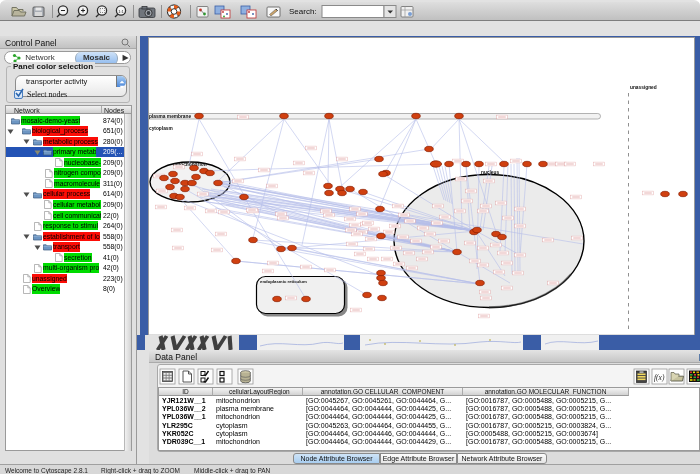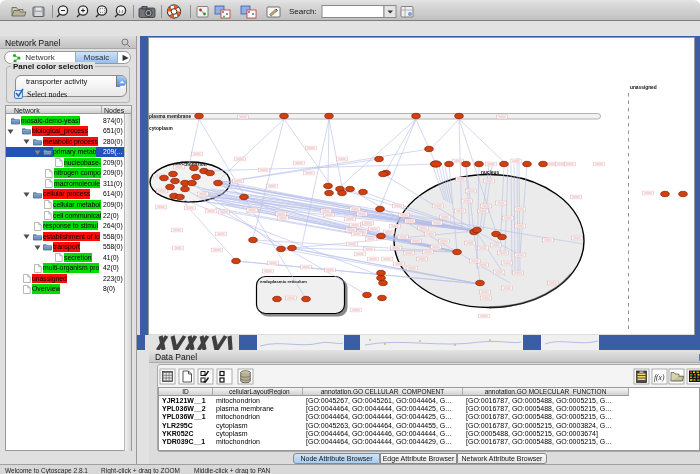--- a/index.html
+++ b/index.html
@@ -10,21 +10,21 @@
 .titlebar .t{position:absolute;left:0;right:0;top:3px;text-align:center;font-size:9px;color:#222;}
 .light{position:absolute;top:4.5px;width:6px;height:6px;border-radius:50%;}
 
 .toolbar{position:absolute;left:0;top:2px;width:700px;height:19px;background:linear-gradient(#dedede,#c0c0c0);border-bottom:1px solid #7e7e7e;}
 
 .cp{position:absolute;left:0;top:36px;width:137px;height:428px;background:#e0e0e0;border-right:1px solid #9a9a9a;}
 .cphead{position:absolute;left:0;top:0;width:136px;height:13px;background:linear-gradient(#dcdcdc,#c2c2c2);border-bottom:1px solid #aaa;}
 .cphead .t{position:absolute;left:5px;top:2px;font-size:8.5px;color:#111;}
 .tabs{position:absolute;left:4px;top:15px;width:127px;height:13px;background:#fff;border:1px solid #999;border-radius:7px;overflow:hidden;font-size:8px;}
 .tabs .seg{position:absolute;top:0;height:13px;line-height:12px;text-align:center;color:#333;}
-.mosaic{background:linear-gradient(#cfe2f8,#8db9ee);border-left:1px solid #9ab;border-right:1px solid #9ab;font-weight:normal;color:#123;}
+.mosaic{background:linear-gradient(#cfe2f8,#8db9ee);border-left:1px solid #9ab;border-right:1px solid #9ab;font-weight:bold;color:#123;border-radius:6px;}
 .gbox{position:absolute;left:6px;top:30px;width:124px;height:37px;border:1px solid #b5b5b5;border-radius:3px;}
 .gbox .lbl{position:absolute;left:4px;top:-5px;background:#e0e0e0;padding:0 2px;font-size:8px;font-weight:bold;color:#111;}
 .dd{position:absolute;left:8px;top:8px;width:112px;height:22px;background:linear-gradient(#fff,#e8e8e8);border:1px solid #8d8d8d;border-radius:6px;overflow:hidden;}
 .dd .t{position:absolute;left:10px;top:1px;font-size:7.5px;color:#111;}
 .dd .btn{position:absolute;right:0;top:0;width:10px;height:11px;background:linear-gradient(#a8cdf4,#4a86d8);border-left:1px solid #777;border-radius:0 5px 5px 0;}
 .cb{position:absolute;left:14px;top:54px;width:9px;height:9px;background:linear-gradient(#eaf2fc,#cfe0f4);border:1px solid #4a7fc0;border-radius:2px;}
 .cblbl{position:absolute;left:27px;top:54px;font-size:8px;color:#111;font-family:Liberation Serif, serif;}
 .treewrap{position:absolute;left:5px;top:69px;width:127px;height:346px;background:#fff;border:1px solid #9a9a9a;}
 .thead{position:absolute;left:0;top:0;width:125px;height:8px;background:linear-gradient(#f2f2f2,#cfcfcf);border-bottom:1px solid #9a9a9a;font-size:7px;color:#222;}
 .trow{position:absolute;left:0;width:125px;height:10.55px;font-size:6.8px;white-space:nowrap;}
@@ -138,21 +138,21 @@
 
       <rect x="401" y="4.5" width="12" height="10.5" rx="1" fill="#f0f0f0" stroke="#777" stroke-width="0.9"></rect>
       <line x1="401" y1="8" x2="413" y2="8" stroke="#999" stroke-width="0.7"></line>
       <line x1="405" y1="4.5" x2="405" y2="15" stroke="#999" stroke-width="0.7"></line>
       <circle cx="410" cy="12" r="2" fill="#7a9fd4"></circle>
     </svg>
   </div>
 
   <div class="cp">
     <div class="cphead">
-        <span class="t">Network Panel</span>
+        <span class="t">Control Panel</span>
       <svg width="12" height="10" style="position:absolute;right:4px;top:2px">
           <circle cx="5" cy="4" r="3" fill="none" stroke="#777" stroke-width="1"></circle>
           <line x1="7.5" y1="6.5" x2="10" y2="9" stroke="#777" stroke-width="1"></line>
         </svg>
     </div>
     <div class="tabs">
       <div class="seg" style="left:0;width:70px;">Network</div>
       <div class="seg mosaic" style="left:70px;width:43px;">Mosaic</div>
       <div class="seg" style="left:114px;width:13px;">▶</div>
     </div>

